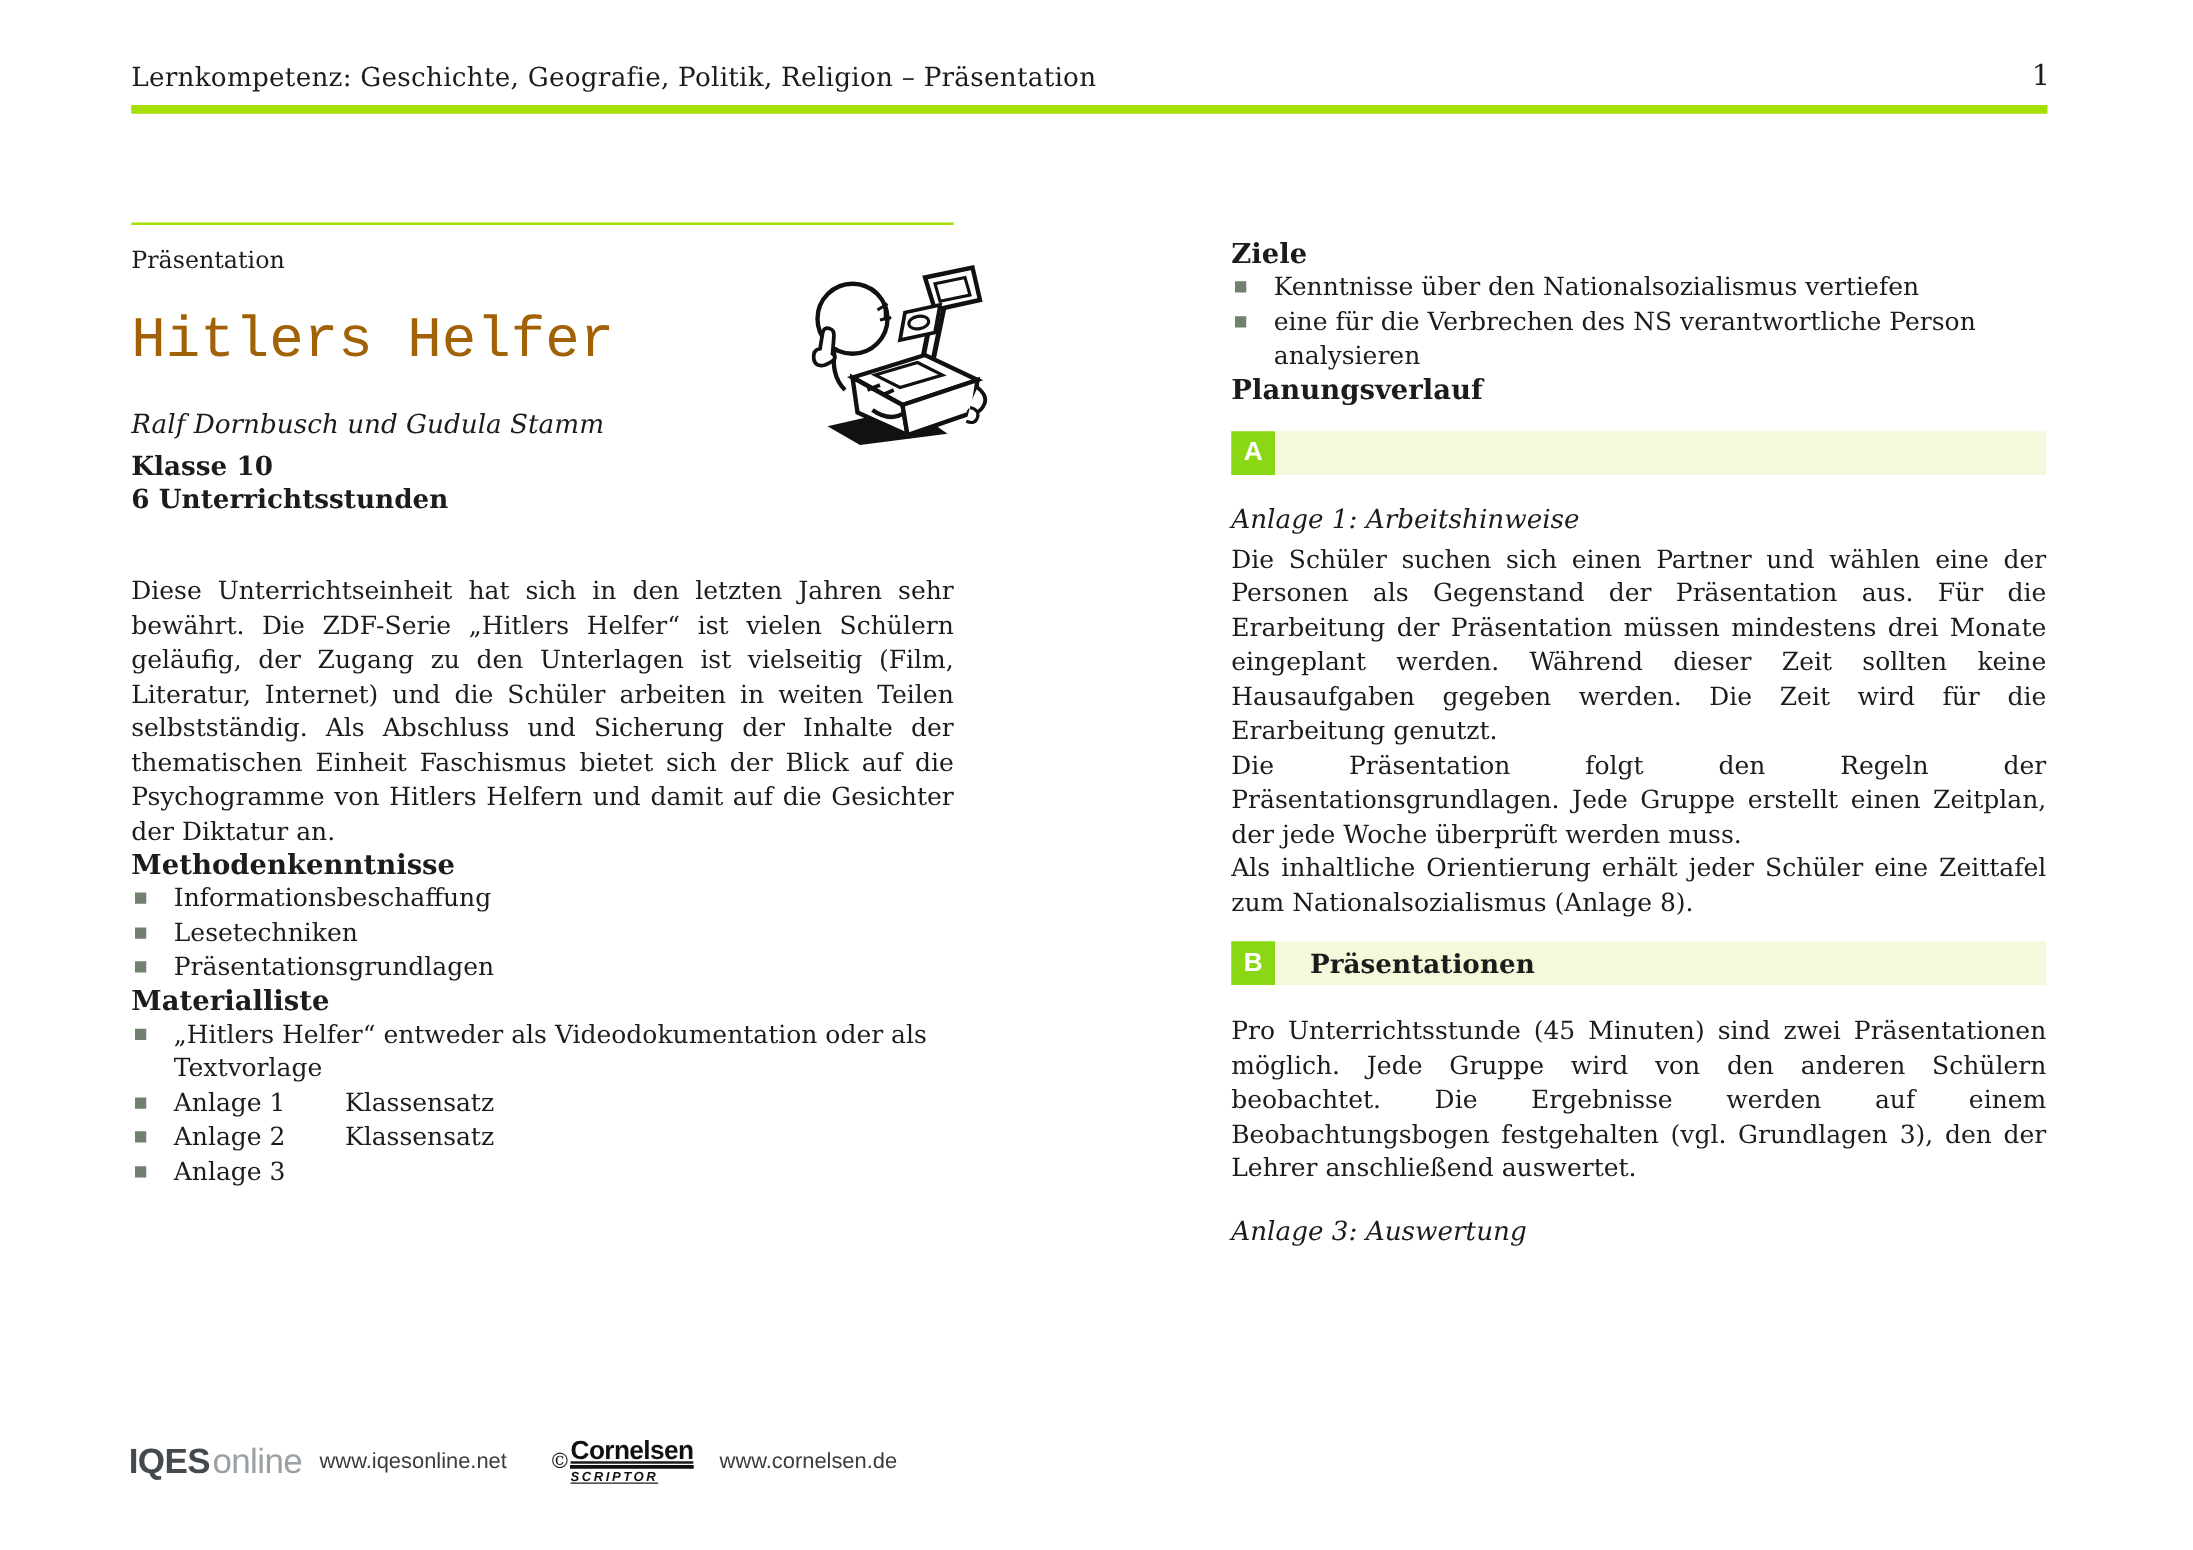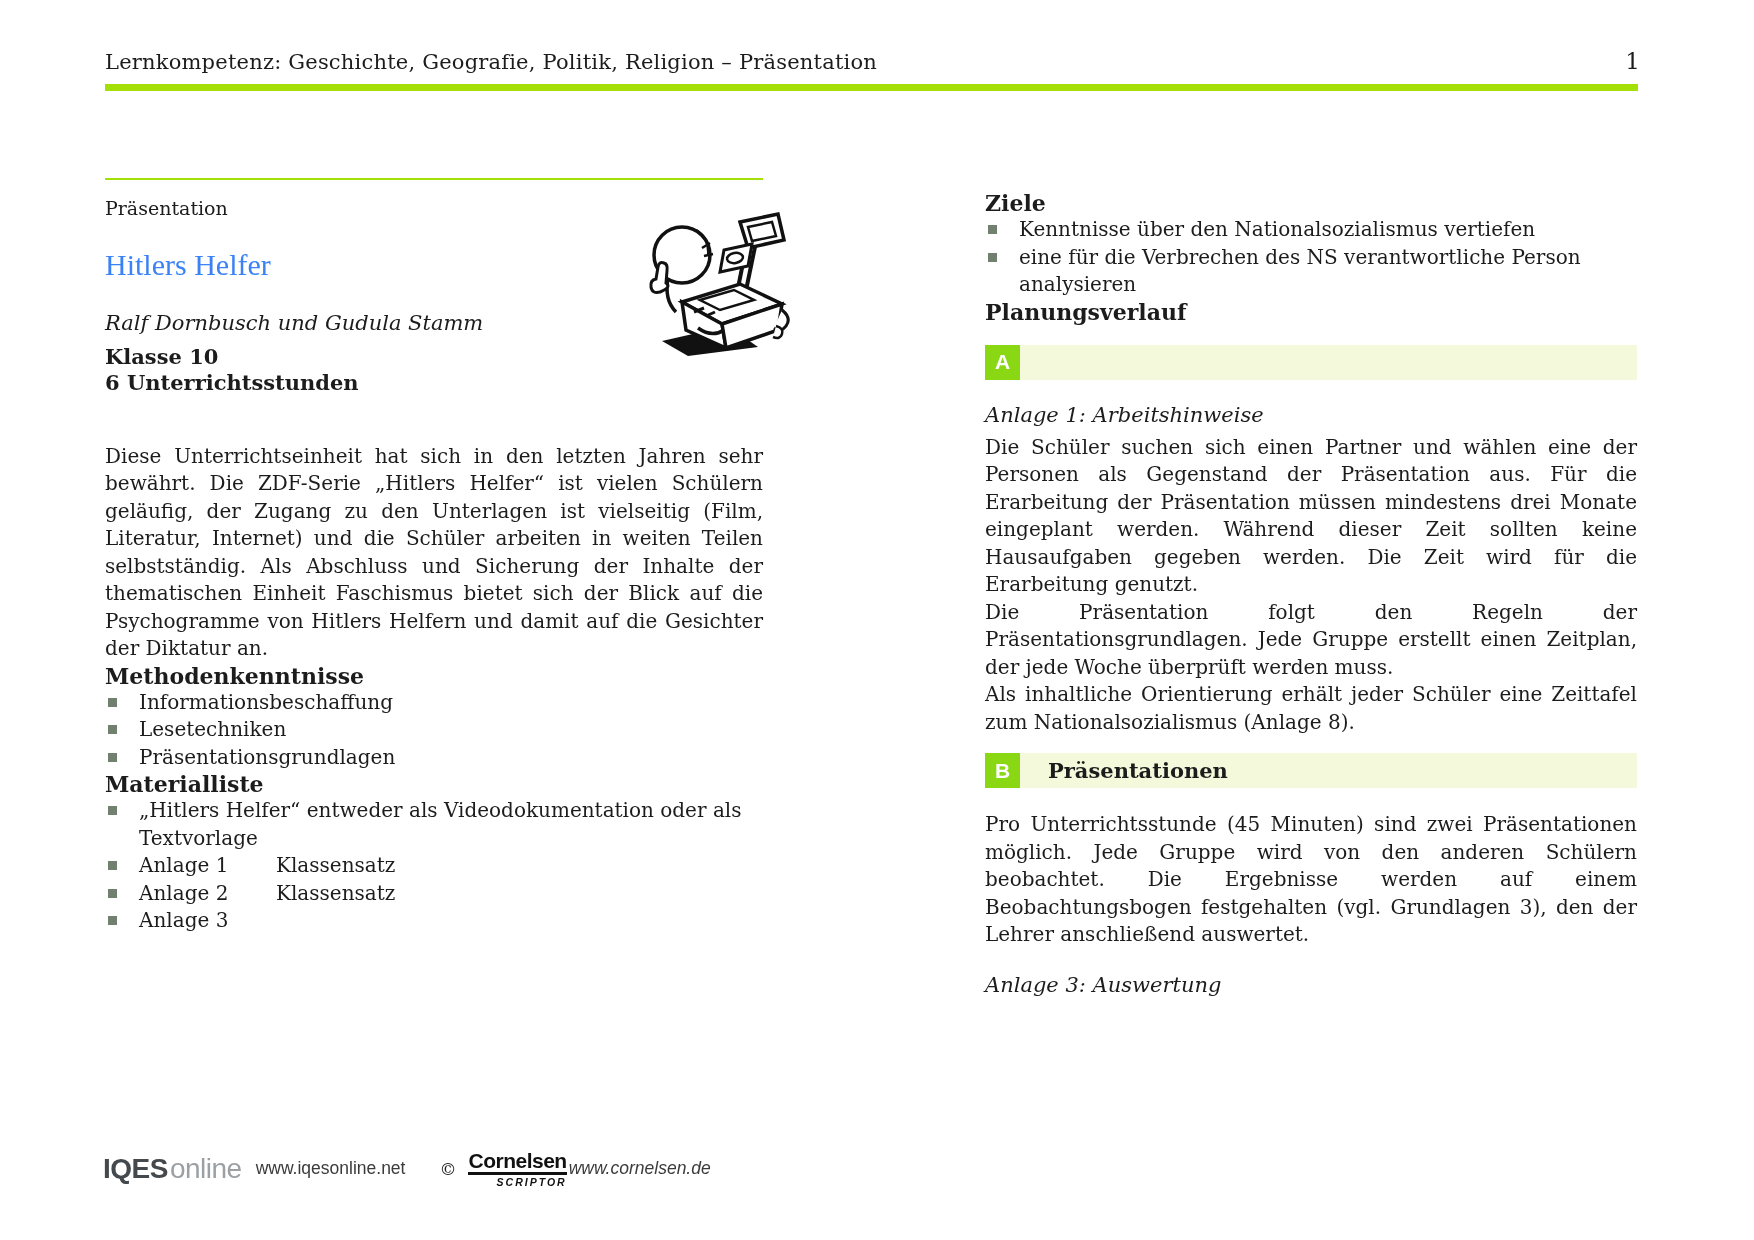--- a/index.html
+++ b/index.html
@@ -11,22 +11,22 @@
   
   .header-title{position:absolute;left:105px;top:50px;font-size:21px;letter-spacing:.2px;}
   .page-number{position:absolute;top:48px;left:1610px;width:30px;text-align:right;font-size:23px;}
   .header-rule{position:absolute;left:105px;top:84px;width:1533px;height:7px;background:#a4e005;}
   
   .col-left{position:absolute;left:105px;top:178px;width:658px;}
   .col-right{position:absolute;left:985px;top:190px;width:652px;}
   .col-rule{height:2px;background:#a4e005;margin:0;}
   .kicker{margin-top:17px;font-size:19px;}
   .doc-title{
-    margin-top:30px;font-family:Liberation Serif, serif;
-    font-size:30px;line-height:1.05;color:#3b82f6;letter-spacing:0px;
+    margin-top:30px;font-family:Liberation Mono, monospace;
+    font-size:46px;line-height:1.05;color:#a16207;letter-spacing:0px;
   }
   .authors{margin-top:30px;font-size:21px;font-style:italic;}
   .meta{margin-top:9px;font-size:21px;font-weight:bold;line-height:26px;}
   .body-par{font-size:20px;line-height:27.5px;text-align:justify;margin:0;}
   .intro{margin-top:47px;}
   h2.sec{font-size:22px;font-weight:bold;margin:0;}
   .h-methods{margin-top:52px;}
   .h-materials{margin-top:46px;}
   .h-goals{margin-top:0;}
   .h-plan{margin-top:48px;}
@@ -57,23 +57,23 @@
   .para-b{margin-top:23px;}
   
   .footer{position:absolute;left:103px;top:1150px;display:flex;align-items:center;}
   .iqes-logo{font-family:"Liberation Sans","DejaVu Sans",sans-serif;font-size:28px;letter-spacing:-.5px;white-space:nowrap;}
   .iqes-bold{font-weight:bold;color:#44494d;}
   .iqes-light{color:#9aa0a4;margin-left:2px;}
   .footer-url{
     font-family:"Liberation Sans","DejaVu Sans",sans-serif;font-size:17.5px;color:#3b3b3b;
   }
   .url-iqes{margin-left:14px;}
-  .url-cornelsen{margin-left:2px;font-style:italic;}
+  .url-cornelsen{margin-left:21px;}
   .copyright{font-size:17px;margin-left:34px;color:#222;}
-  .cornelsen-logo{margin-left:12px;text-align:right;line-height:1;}
+  .cornelsen-logo{text-align:left;line-height:1;text-decoration:underline;}
   .cornelsen-word{
     font-family:"Liberation Sans","DejaVu Sans",sans-serif;font-weight:bold;font-size:21px;
     letter-spacing:-.5px;color:#111;border-bottom:3px solid #111;padding-bottom:1px;display:block;
   }
   .scriptor-word{
     font-family:"Liberation Sans","DejaVu Sans",sans-serif;font-weight:bold;font-style:italic;
     font-size:10.5px;letter-spacing:2px;color:#111;display:block;margin-top:2px;
   }
 </style>
 </head>

